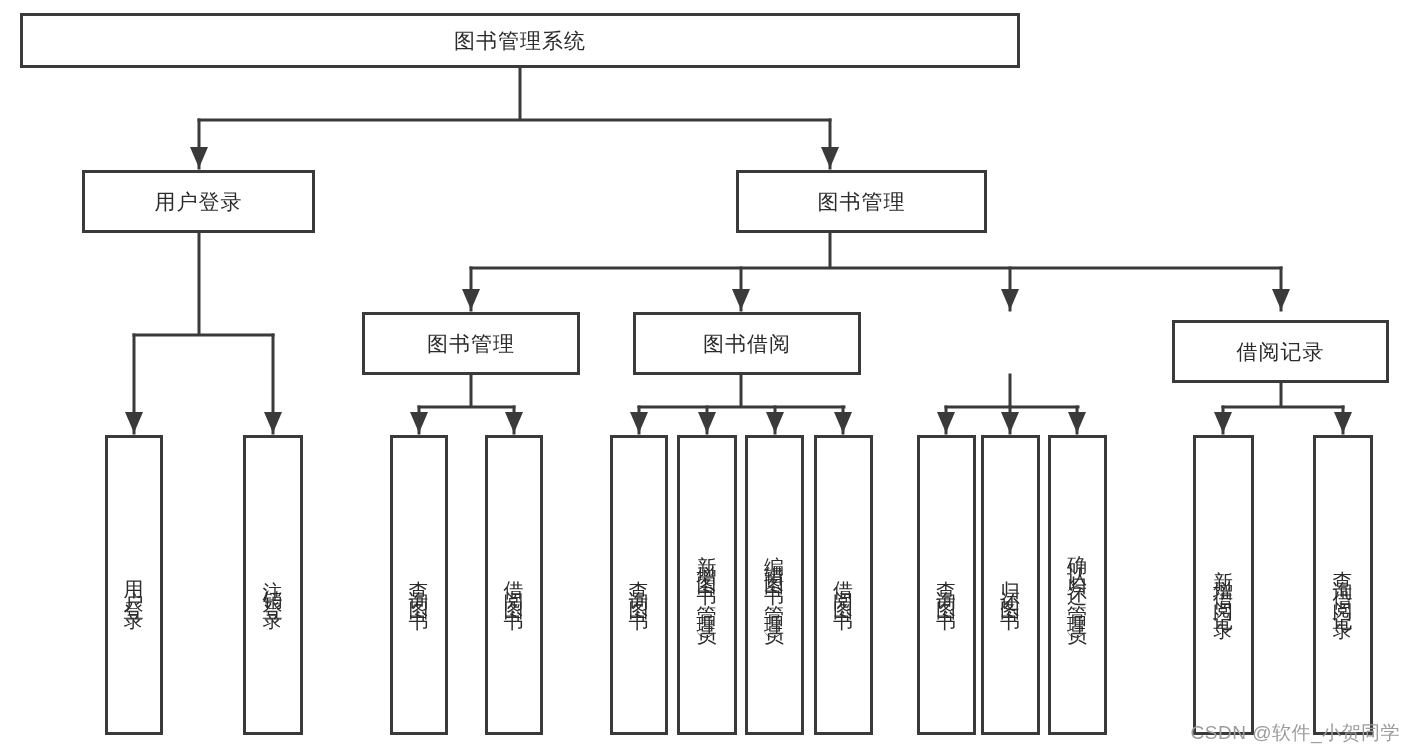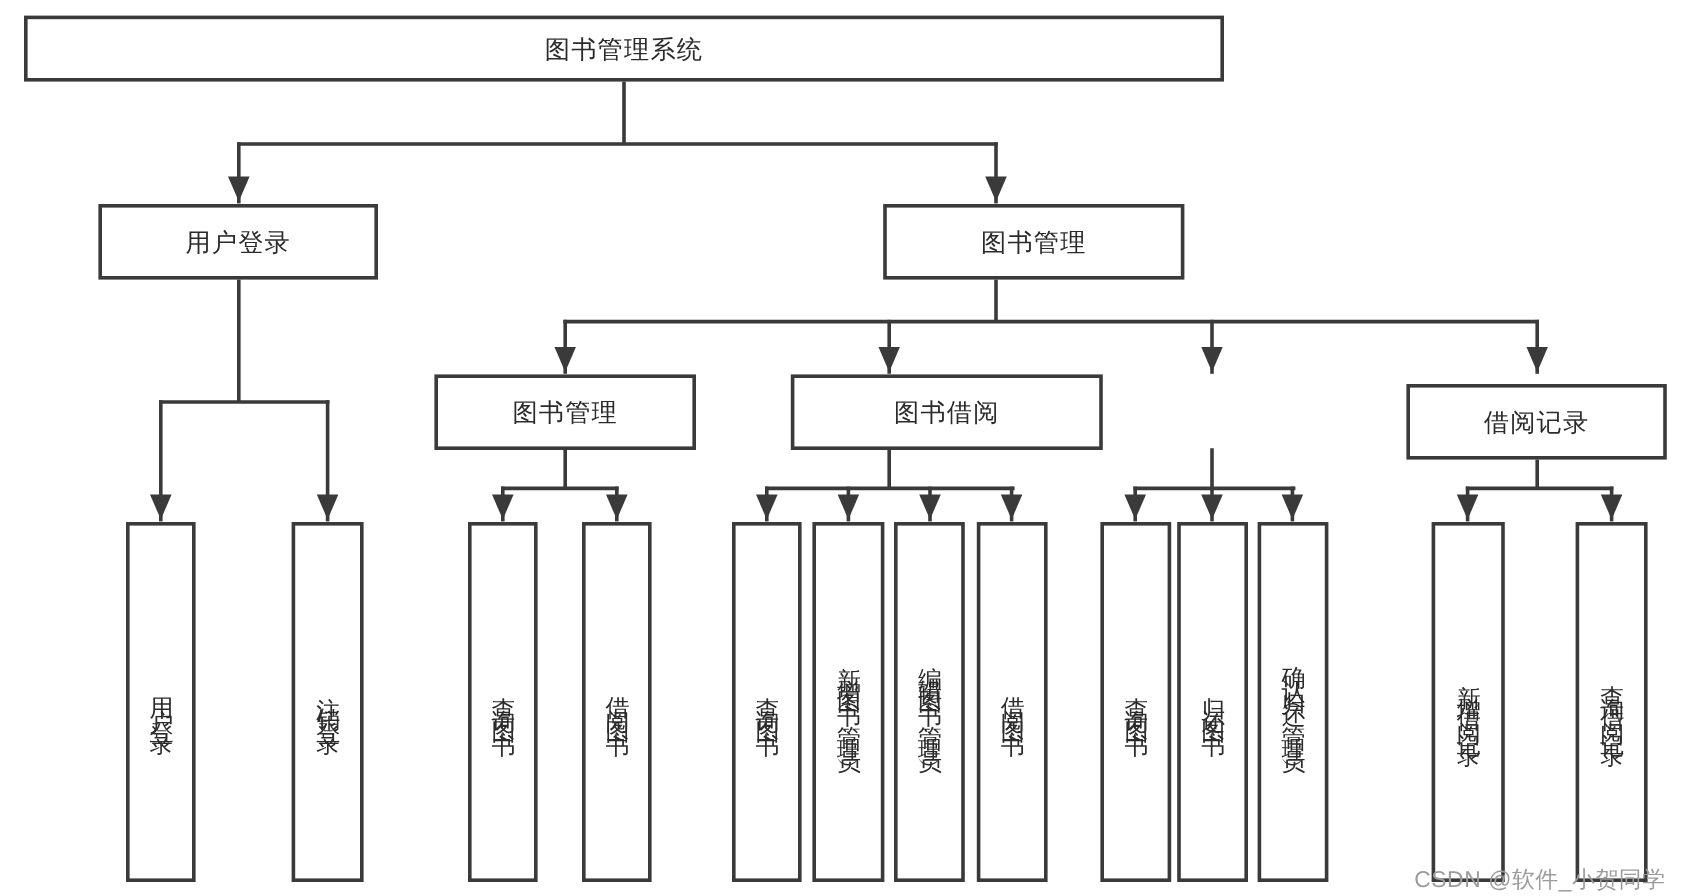--- a/index.html
+++ b/index.html
@@ -44,21 +44,21 @@
   }
   .node.leaf{
     writing-mode:vertical-rl;
     text-orientation:mixed;
     font-size:20px;
     letter-spacing:10px;
     line-height:1;
   }
   .watermark{
     position:absolute;z-index:3;
-    right:17px;top:720px;
+    right:5px;top:720px;
     font-size:19px;
     color:var(--watermark);
     letter-spacing:0.5px;
     white-space:nowrap;
   }
 </style>
 </head>
 <body>
 
 <div class="canvas">
@@ -106,21 +106,21 @@
       <path d="M1343,407 V433" marker-end="url(#ah)"></path>
     </g>
   </svg>
 
   <div class="node h" style="left:20px;top:13px;width:1000px;height:55px">图书管理系统</div>
 
   <div class="node h" style="left:82px;top:170px;width:233px;height:63px">用户登录</div>
   <div class="node h" style="left:736px;top:170px;width:251px;height:63px">图书管理</div>
 
   <div class="node h" style="left:362px;top:312px;width:218px;height:63px">图书管理</div>
-  <div class="node h" style="left:659px;top:312px;width:260px;height:63px">图书借阅</div>
+  <div class="node h" style="left:633px;top:312px;width:228px;height:63px">图书借阅</div>
   <div class="node h" style="left:1172px;top:320px;width:217px;height:63px">借阅记录</div>
 
   <div class="node leaf" style="left:105px;top:435px;width:58px;height:300px">用户登录</div>
   <div class="node leaf" style="left:243px;top:435px;width:60px;height:300px">注销登录</div>
 
   <div class="node leaf" style="left:390px;top:435px;width:58px;height:300px">查询图书</div>
   <div class="node leaf" style="left:485px;top:435px;width:58px;height:300px">借阅图书</div>
 
   <div class="node leaf" style="left:610px;top:435px;width:58px;height:300px">查询图书</div>
   <div class="node leaf" style="left:677px;top:435px;width:60px;height:300px">新增图书（管理员）</div>

